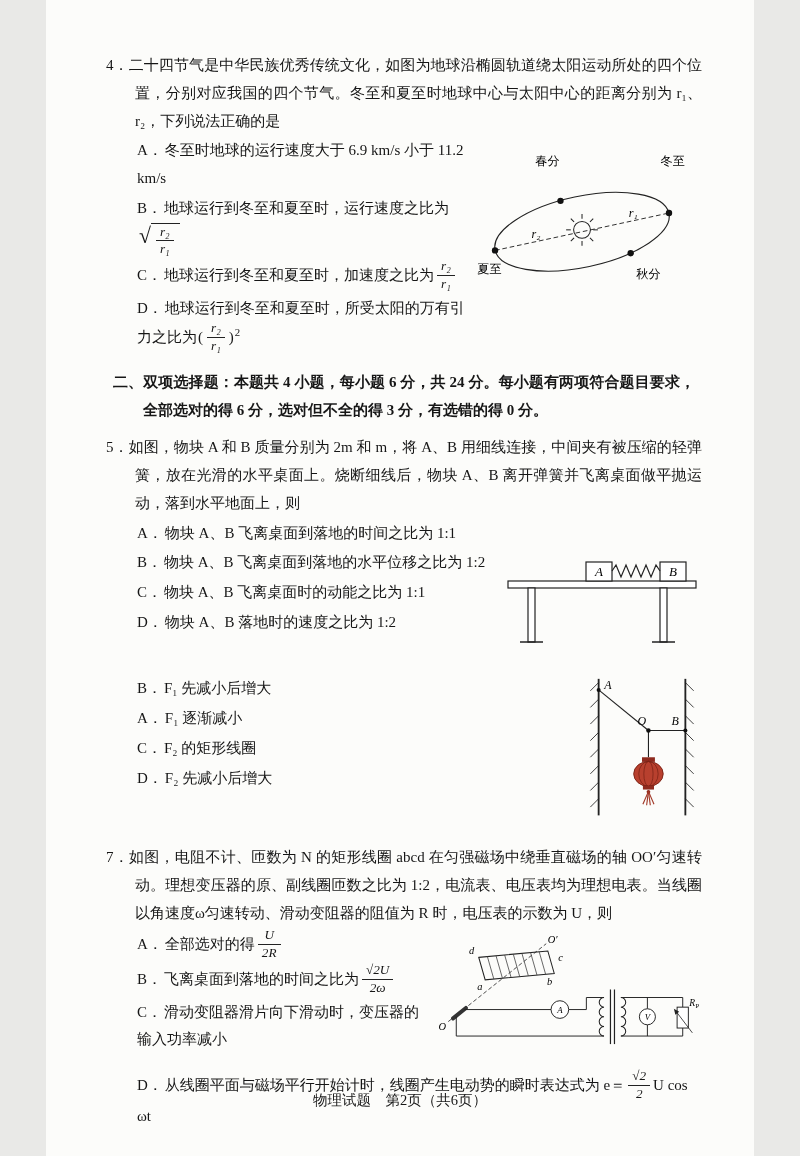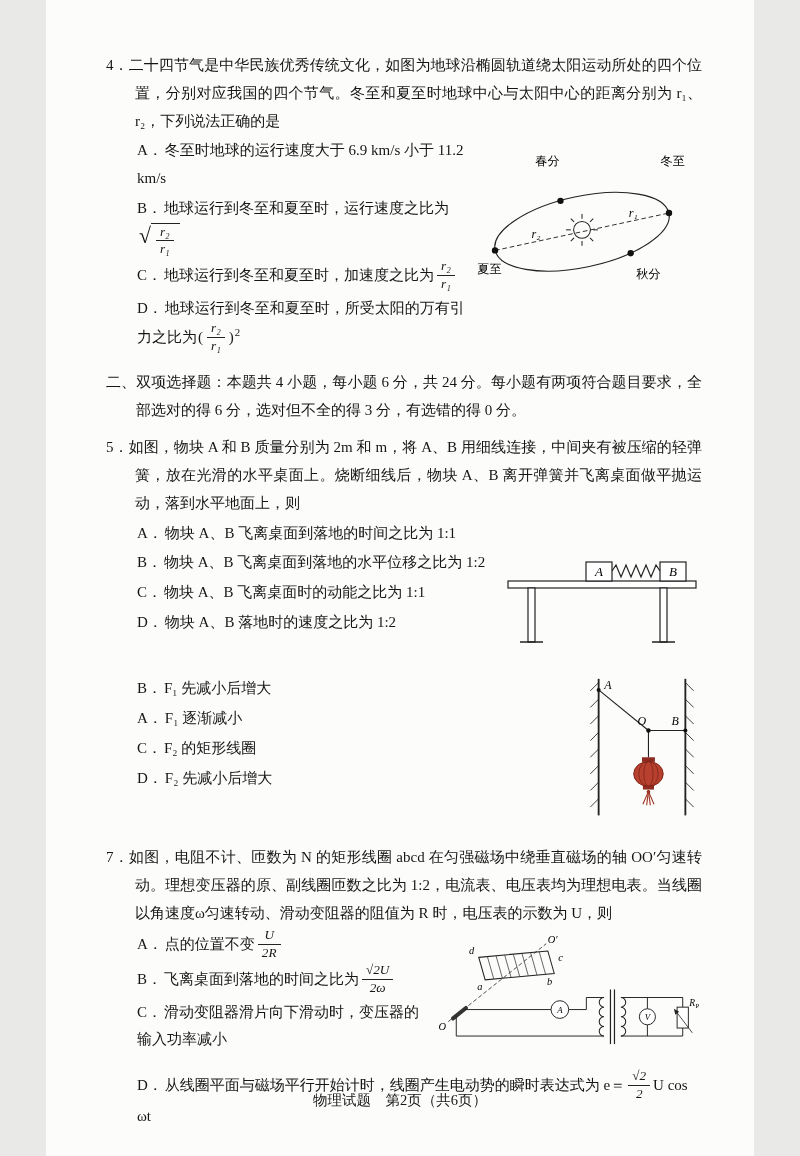--- a/index.html
+++ b/index.html
@@ -6,21 +6,21 @@
   html, body { margin: 0; padding: 0; }
   body { background: #e9e9e7; }
   .page {
     width: 708px; height: 1156px; margin: 0 auto; position: relative;
     background: #fcfcfa; color: #161616;
     font-family: "Liberation Serif", "DejaVu Serif", serif;
   }
   .content { position: absolute; inset: 0; padding: 52px 52px 0 60px; font-size: 15px; line-height: 1.85; }
   .question { margin-bottom: 12px; overflow: hidden; }
   .stem { margin: 0 0 2px 0; padding-left: 29px; text-indent: -29px; text-align: justify; }
-  .section-head { font-weight: normal; margin: 10px 0; padding-left: 30px; text-indent: -30px; text-align: justify; }
+  .section-head { font-weight: bold; margin: 10px 7px; padding-left: 30px; text-indent: -30px; text-align: justify; }
   .options { padding-left: 31px; }
   .option { margin: 2px 0; }
   .olabel { margin-right: 2px; }
   .clear-opt { clear: both; padding-top: 4px; }
   .fig { float: right; margin: 4px 0 2px 10px; }
   .frac { display: inline-flex; flex-direction: column; text-align: center; vertical-align: middle;
           line-height: 1.12; font-size: 0.88em; font-style: italic; margin: 0 3px; position: relative; top: -1px; }
   .frac .num { border-bottom: 1.2px solid #222; padding: 0 4px 1px; }
   .frac .den { padding: 1px 4px 0; }
   .sqrt { display: inline-flex; align-items: flex-start; vertical-align: middle; margin: 0 2px; }
@@ -222,21 +222,21 @@
           <text x="262" y="108.5" text-anchor="middle" font-size="11" font-style="italic">V</text>
           <rect x="299" y="92" width="14" height="26" fill="#fff" stroke="#222" stroke-width="1.2"></rect>
           <line x1="318" y1="124" x2="299" y2="99" stroke="#222" stroke-width="1"></line>
           <polygon points="295,94 301.6,97.8 296.8,101.4" fill="#222"></polygon>
           <text x="314" y="90" font-size="12" font-style="italic">R</text>
           <text x="322" y="93" font-size="8.5">P</text>
         </svg>
       </div>
 
       <div class="options">
-        <p class="option"><span class="olabel">A．</span><span>点的位置不变</span><span class="frac">
+        <p class="option"><span class="olabel">A．</span><span>全部选对的得</span><span class="frac">
               <span class="num">U</span>
               <span class="den">2R</span>
             </span></p>
         <p class="option"><span class="olabel">B．</span><span>飞离桌面到落地的时间之比为</span><span class="frac">
               <span class="num">√2U</span>
               <span class="den">2ω</span>
             </span></p>
         <p class="option"><span class="olabel">C．</span><span>滑动变阻器滑片向下滑动时，变压器的输入功率减小</span></p>
         <p class="option clear-opt"><span class="olabel">D．</span><span>从线圈平面与磁场平行开始计时，线圈产生电动势的瞬时表达式为 e＝</span><span class="frac">
               <span class="num">√2</span>

